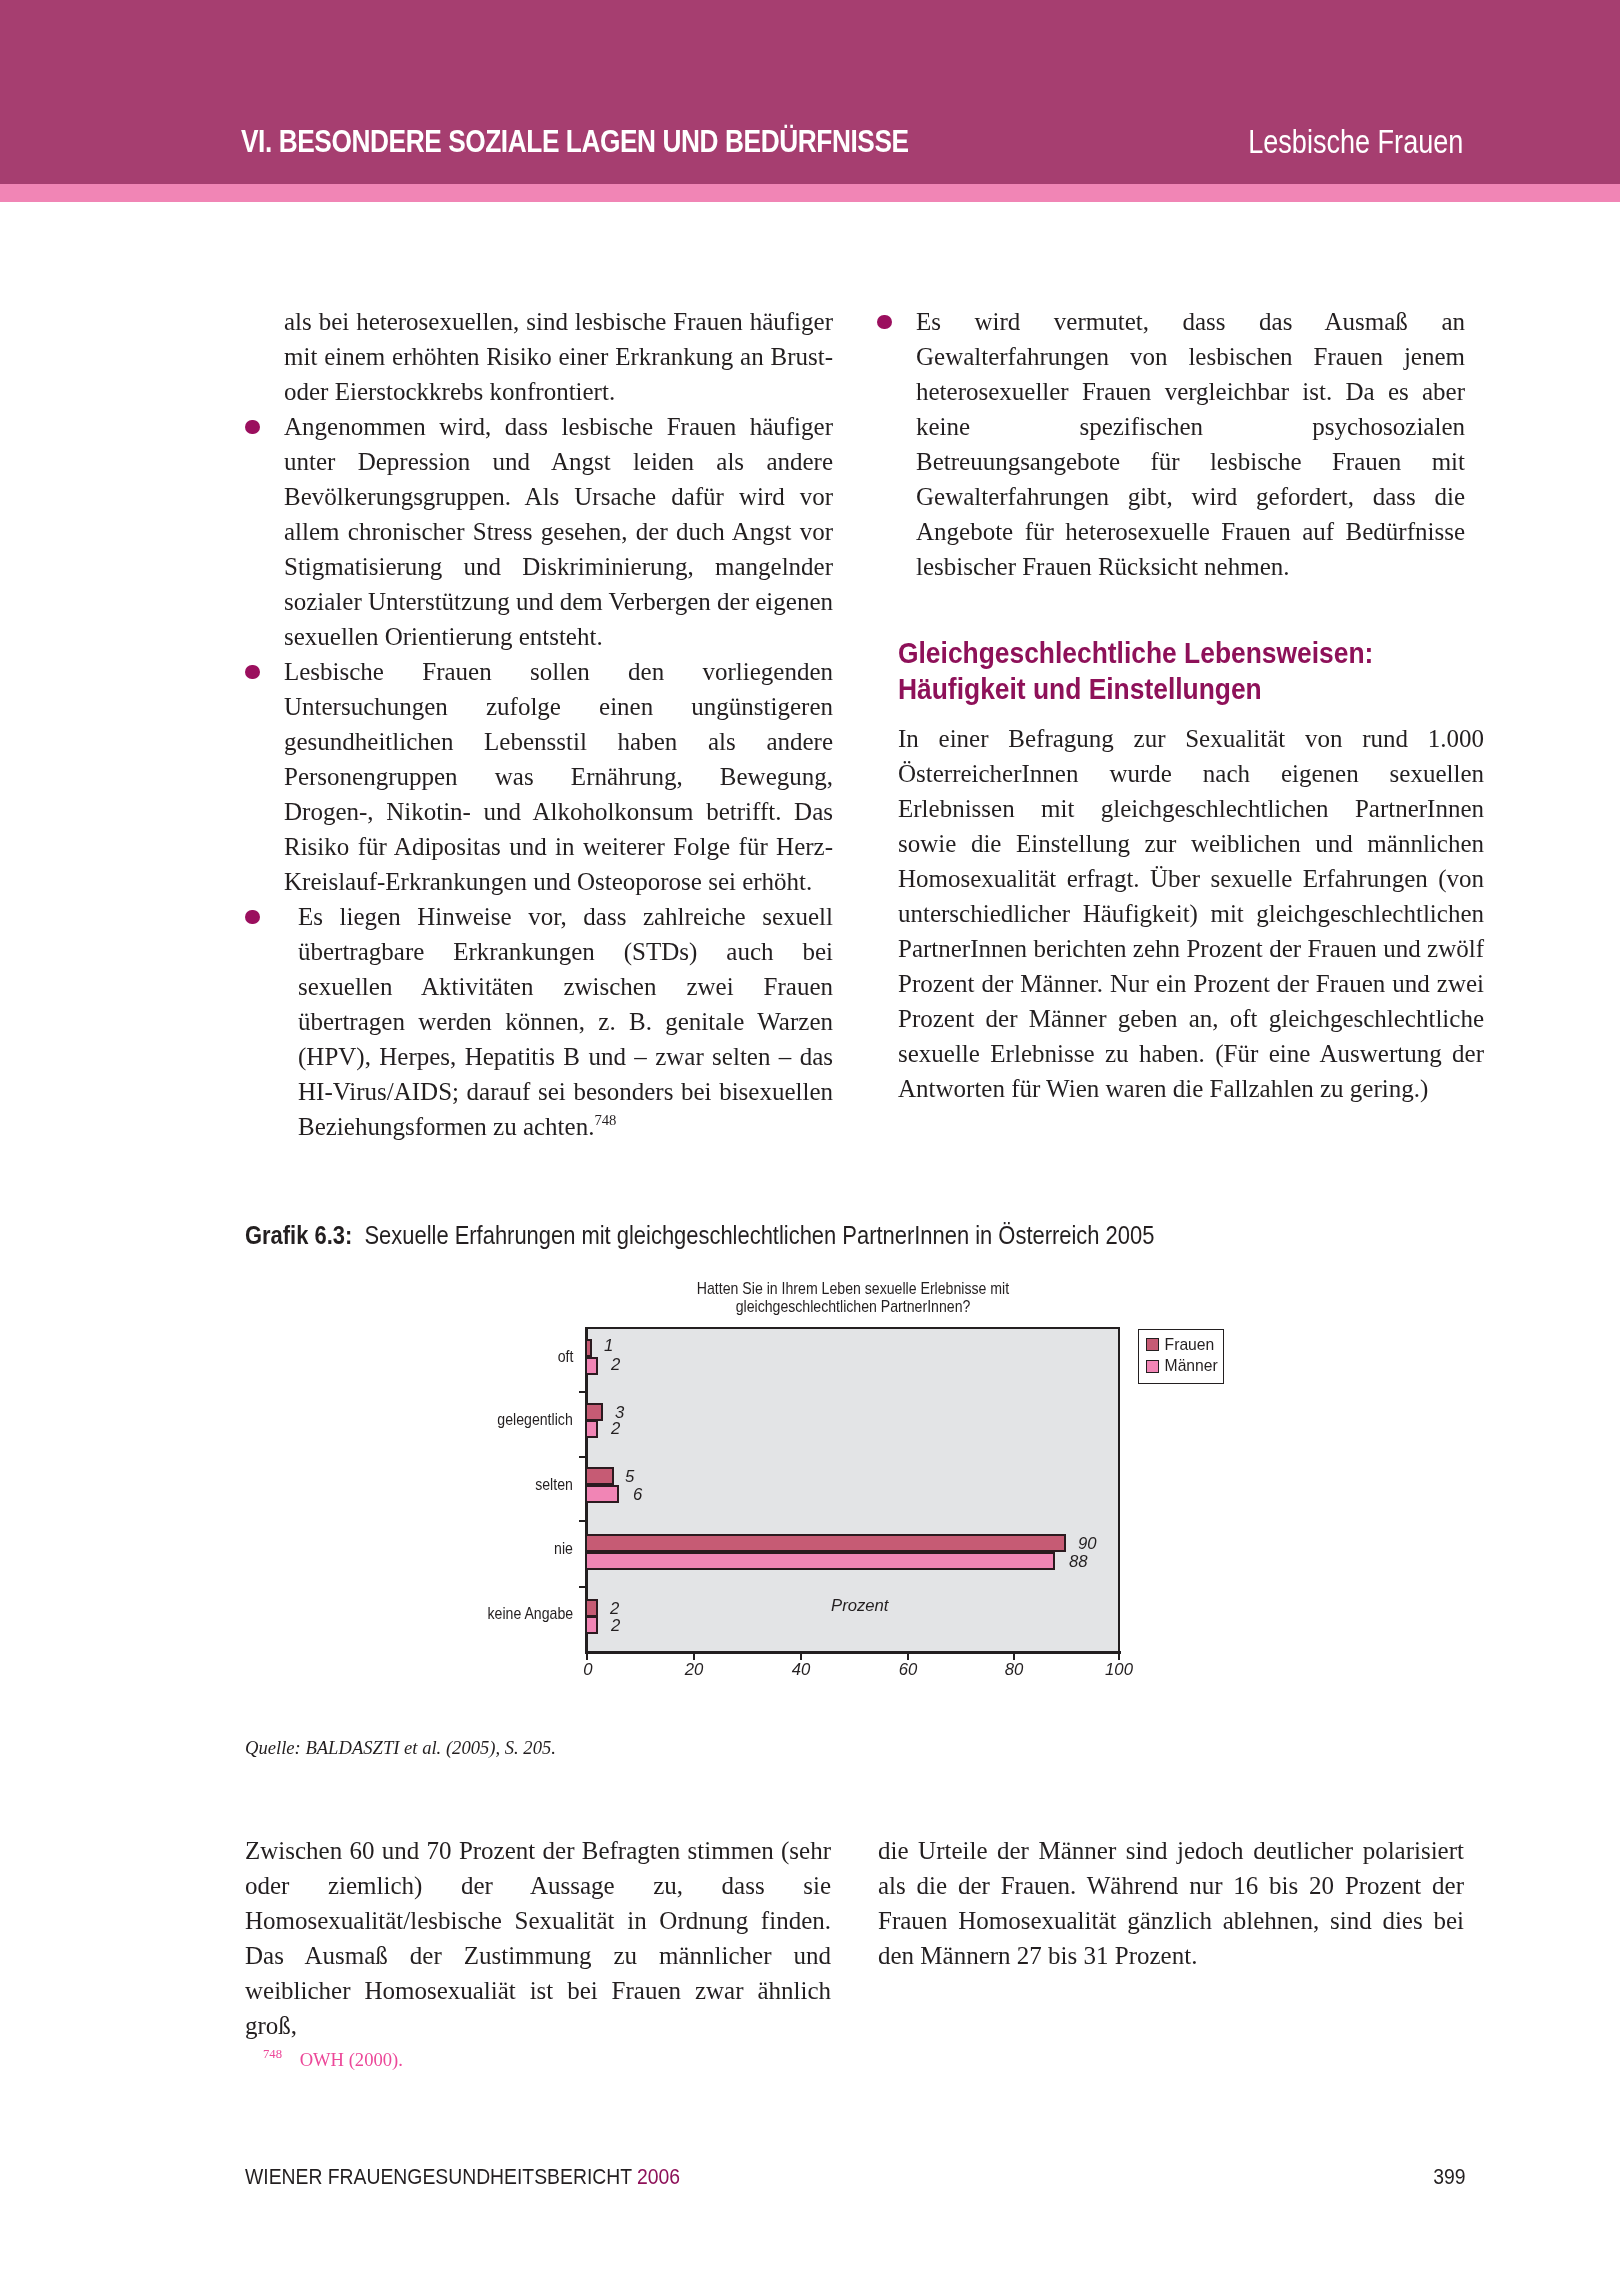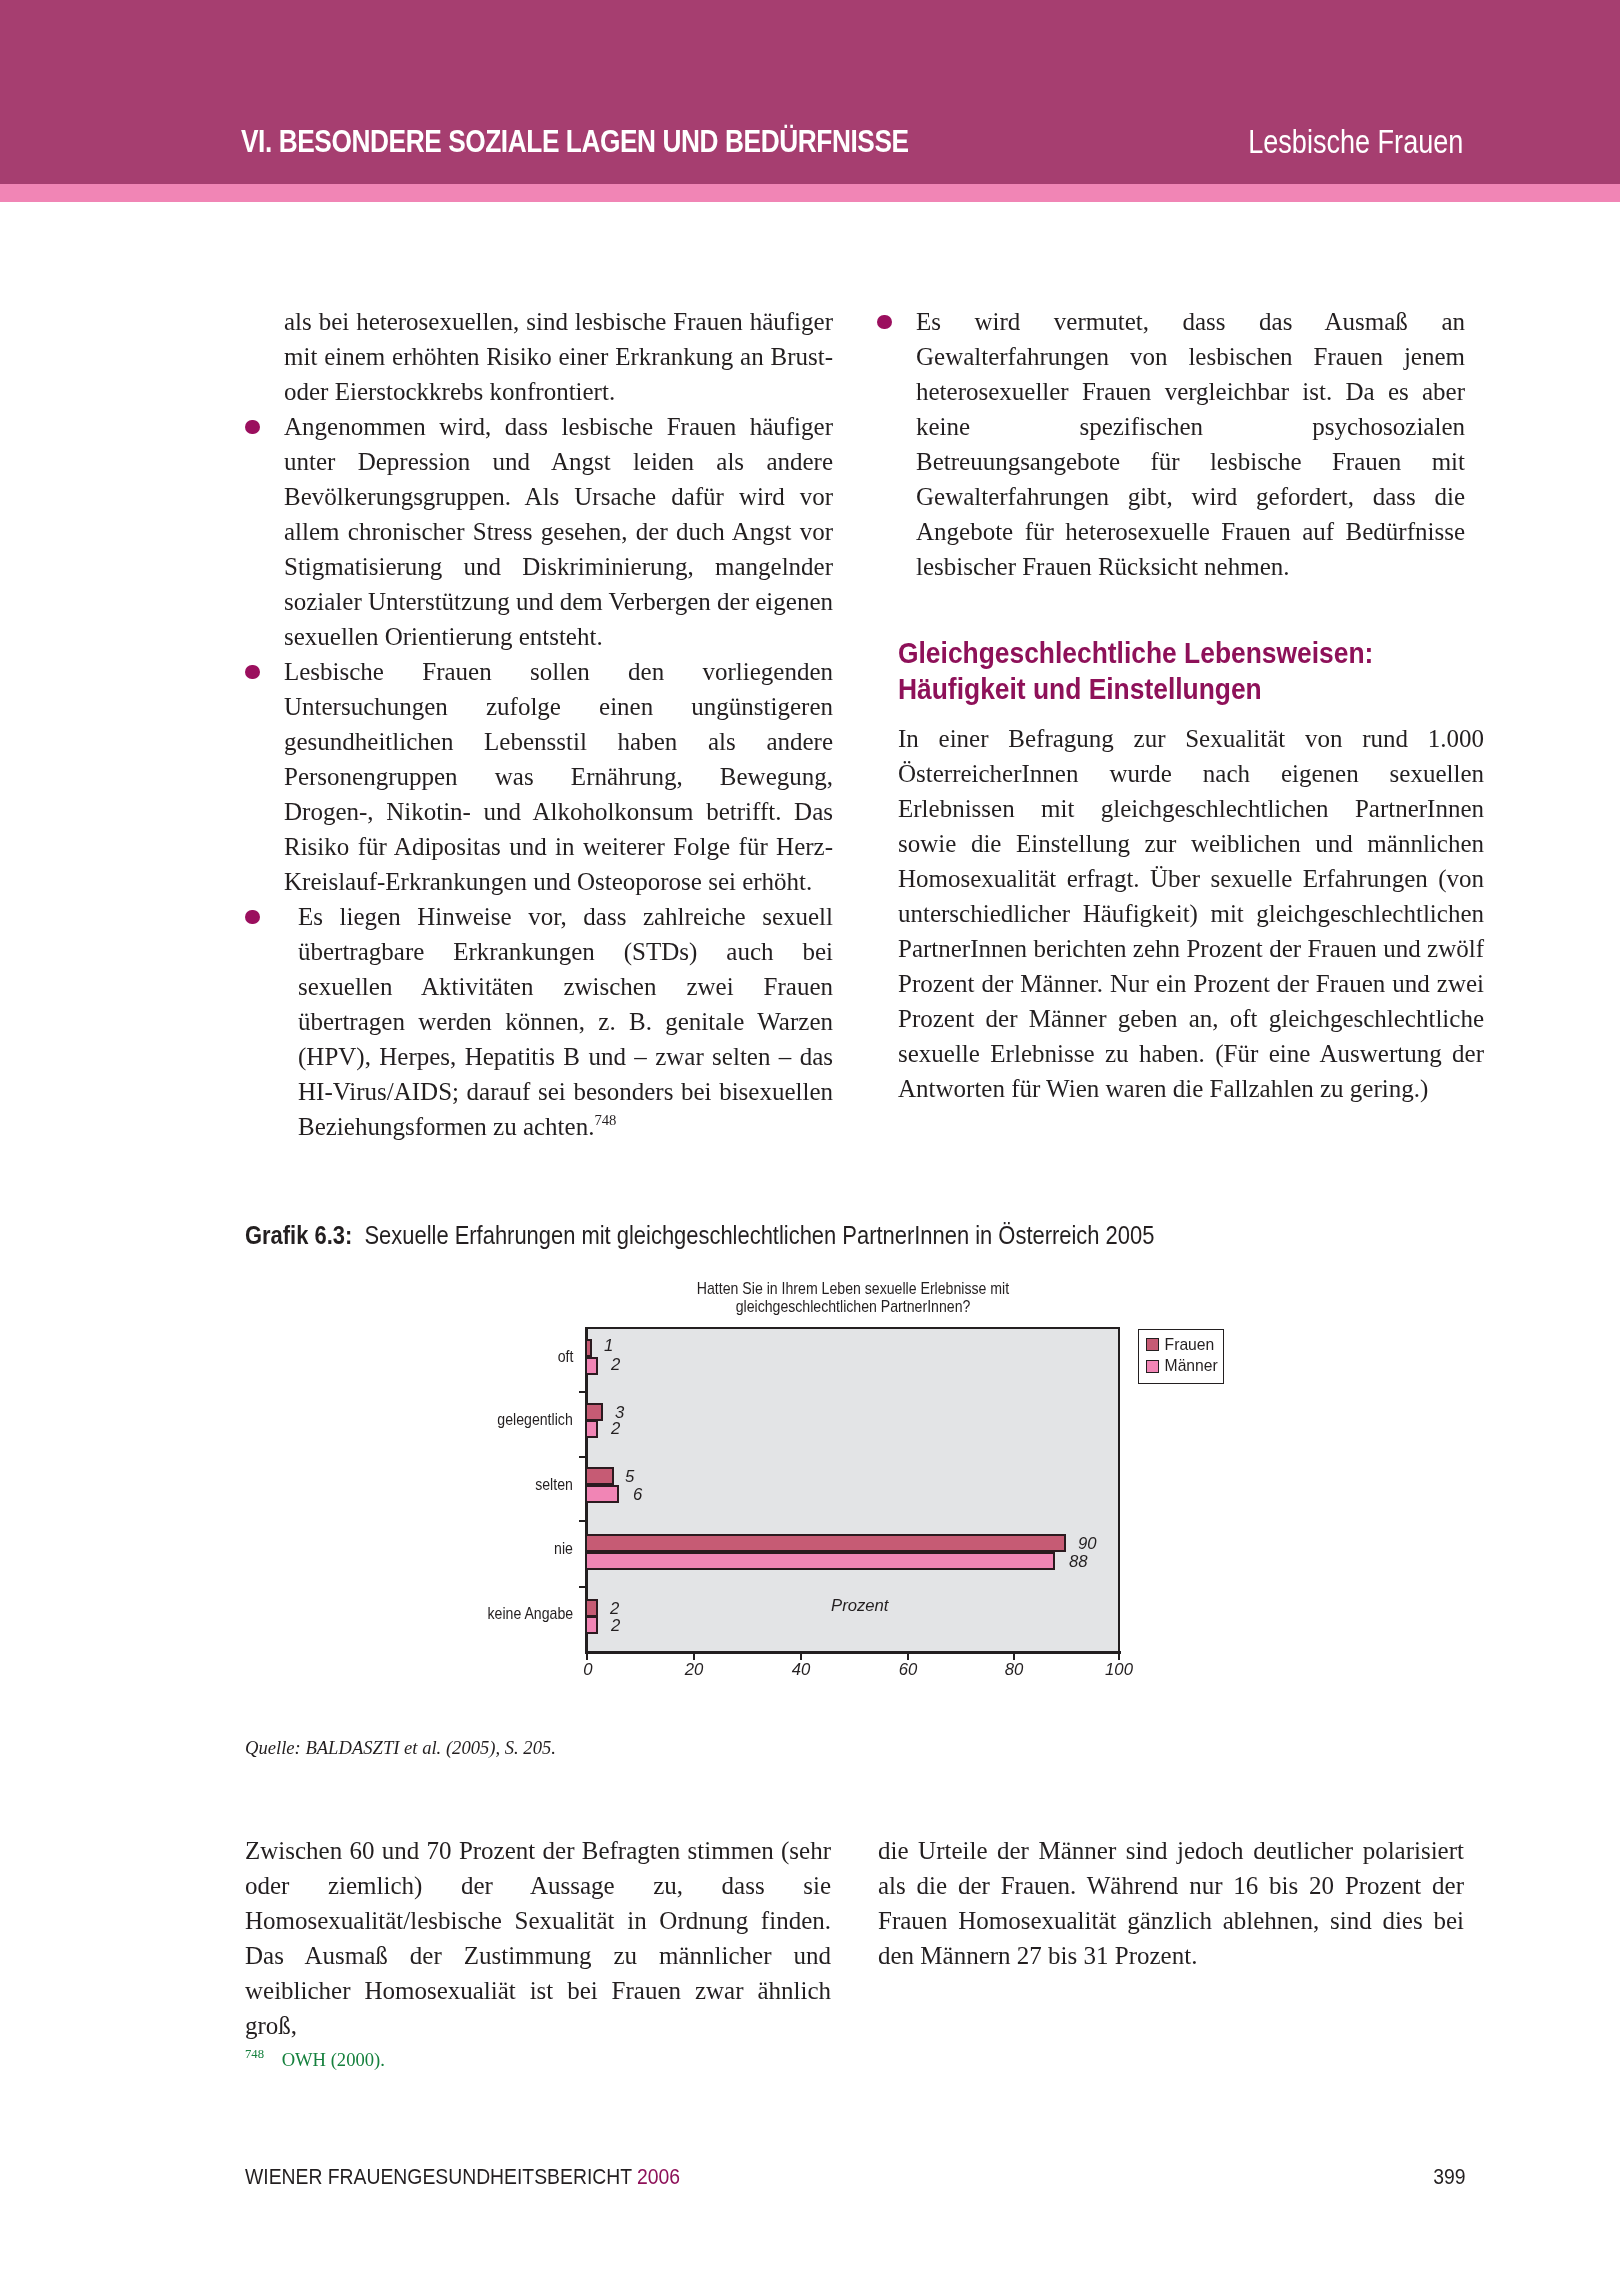--- a/index.html
+++ b/index.html
@@ -32,21 +32,21 @@
   .bar.m { background:#f185b5; }
   .val { position:absolute; font-family:"Liberation Sans", sans-serif; font-style:italic; font-size:16.7px; color:#231f20; line-height:17.6px; }
   .xlab { position:absolute; top:1660px; font-family:"Liberation Sans", sans-serif; font-style:italic; font-size:16.7px; color:#231f20; transform:translateX(-50%); }
   .xtitle { position:absolute; left:831px; top:1596px; font-family:"Liberation Sans", sans-serif; font-style:italic; font-size:16.7px; color:#231f20; }
   .legend { position:absolute; left:1138px; top:1329px; width:86px; height:55px; border:1.5px solid #231f20; background:#fff; box-sizing:border-box; font-family:"Liberation Sans", sans-serif; font-size:15.7px;padding-left:38px; }
   .leg-item { position:absolute; left:6.9px; display:flex; align-items:center; }
   .sw { width:10.8px; height:10.8px; border:1.5px solid #231f20; margin-right:5.9px; }
 
   .source { position:absolute; left:245px; top:1737px; font-family:"Liberation Serif", serif; font-style:italic; font-size:18.6px; color:#231f20; }
 
-  .fn { position:absolute; left:245px; top:2047px; font-size:18.6px; color:#15803d; }
+  .fn { position:absolute; left:263px; top:2047px; font-size:18.6px; color:#ec4899; }
   .fn .num { font-size:12.7px; vertical-align:7.8px; margin-right:17.6px; }
 
   .footer-left { position:absolute; left:245px; top:2164px; font-family:"Liberation Sans", sans-serif; font-size:22.5px; color:#231f20; transform:scaleX(0.86); transform-origin:left top; white-space:nowrap; }
   .footer-left .yr { color:#8e1159; }
   .footer-right { position:absolute; right:154px; top:2164px; font-family:"Liberation Sans", sans-serif; font-size:22.5px; color:#231f20; transform:scaleX(0.86); transform-origin:right top; }
 </style>
 </head>
 <body>
 
 <div class="hdr"></div>

